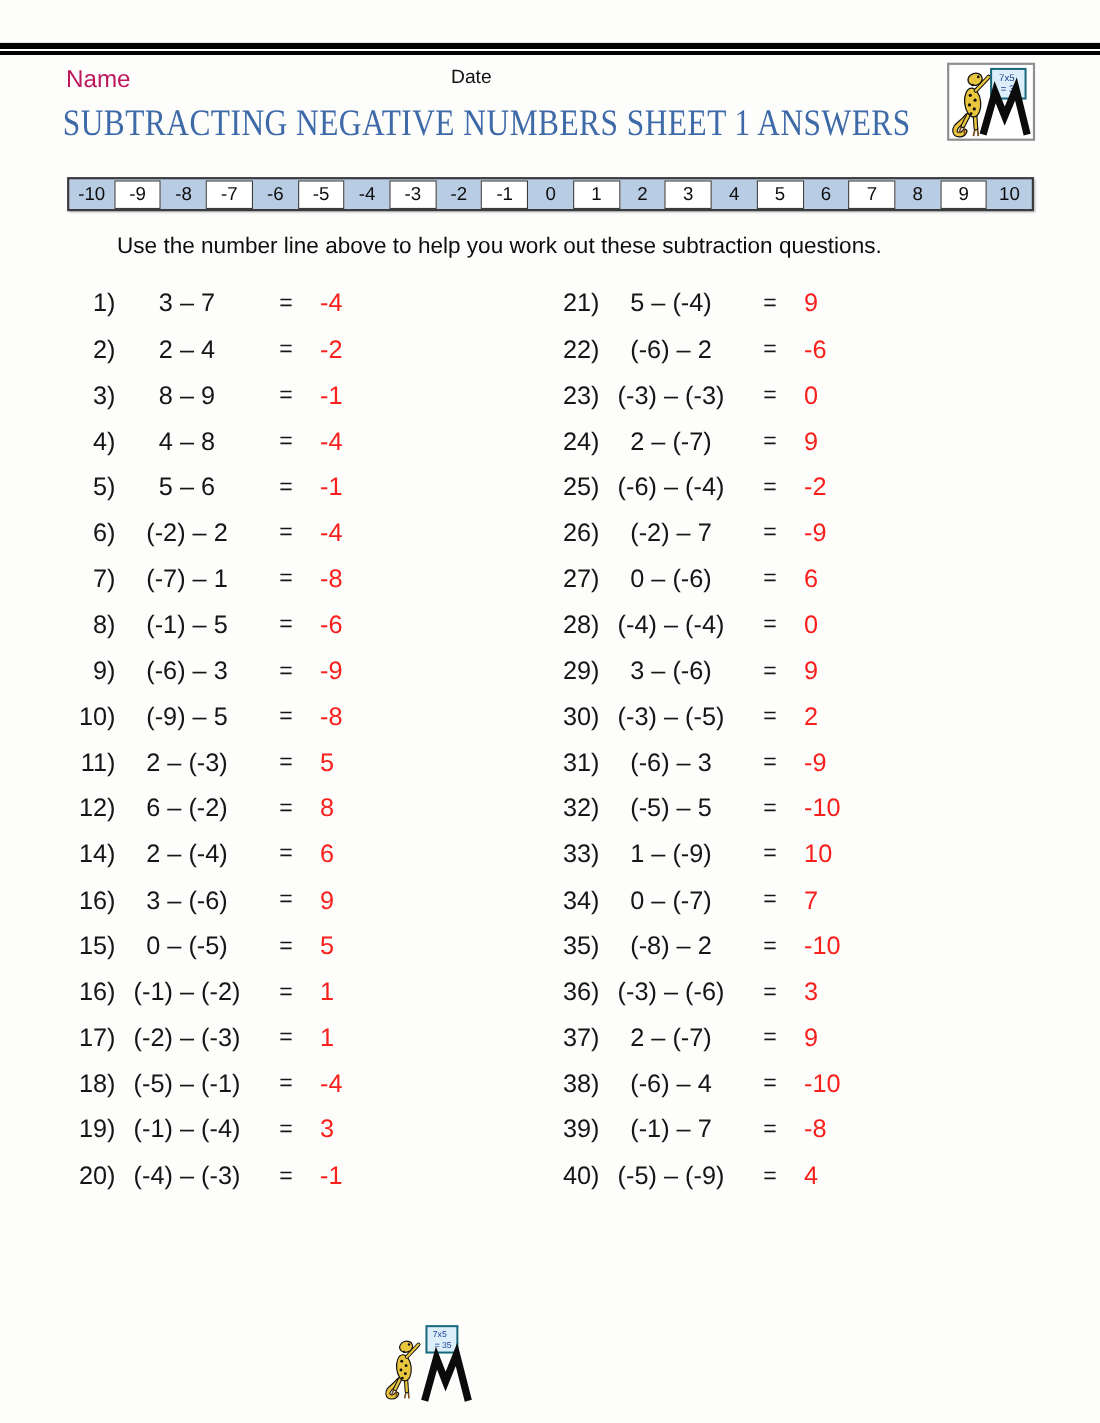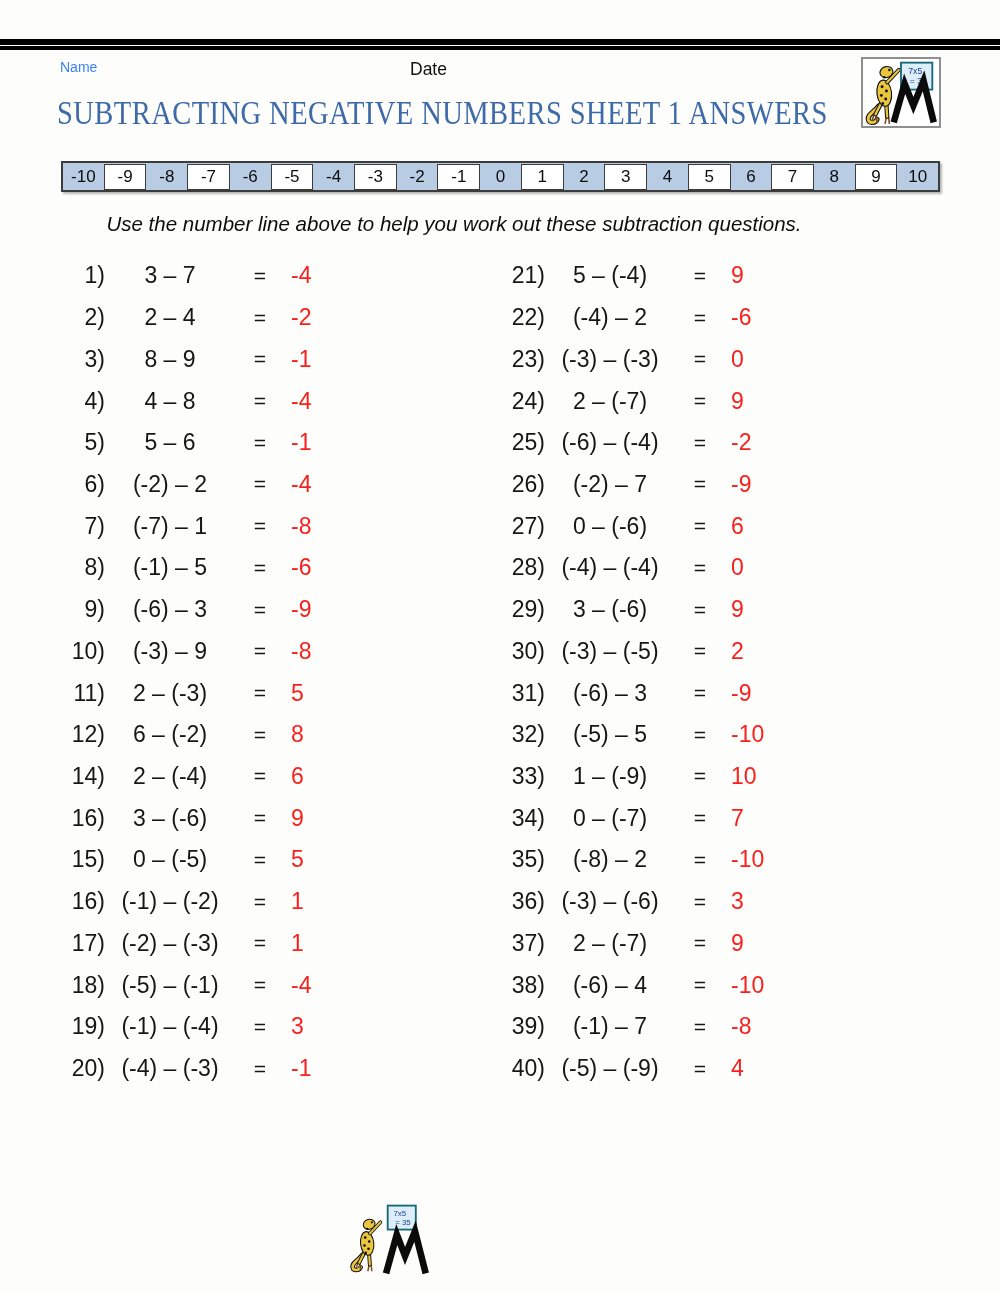--- a/index.html
+++ b/index.html
@@ -5,21 +5,21 @@
   html,body{margin:0;padding:0;background:#ffffff;}
   .page{
     position:relative;width:1000px;height:1294px;background:#fdfdfc;
     font-family:"Liberation Sans",sans-serif;overflow:hidden;
   }
   
   .top-rule{
     position:absolute;left:0;top:39px;width:1000px;height:11px;
     background:linear-gradient(#000 0 52%,#fff 52% 67%,#000 67% 100%);
   }
-  .name-label{position:absolute;left:60px;top:59px;font-size:14px;color:#3b82f6;}
+  .name-label{position:absolute;left:60px;top:59px;font-size:22px;color:#be185d;}
   .date-label{position:absolute;left:410px;top:59px;font-size:17.5px;color:#121212;text-align:center;}
 
   
   .logo-box{
     position:absolute;left:861px;top:57px;width:80px;height:71px;
     border:2px solid #8f8f8f;background:#ffffff;box-sizing:border-box;
   }
   .logo-box svg{display:block;width:100%;height:100%;}
 
   .title{
@@ -36,21 +36,21 @@
     box-shadow:2px 2px 2px rgba(0,0,0,0.28);
   }
   .nl-cell{
     flex:1;display:flex;align-items:center;justify-content:center;
     font-size:17px;color:#0d0d0d;box-sizing:border-box;
   }
   .nl-cell.white{background:#ffffff;border:1.6px solid #3c3c3c;margin:0.5px 0;}
 
   .instruction{
     position:absolute;left:0;top:212px;width:908px;text-align:center;
-    font-style:italic;font-size:20.5px;color:#0d0d0d;
+    font-size:20.5px;color:#0d0d0d;
   }
 
   
   .col{position:absolute;top:255px;}
   .col.left{left:40px;}
   .col.right{left:480px;}
   .prob-row{
     display:grid;grid-template-columns:65px 130px 50px 92px;
     height:41.72px;align-items:center;font-size:23px;color:#161616;
   }
@@ -191,21 +191,21 @@
     <span class="prob-ans">-6</span>
   </div>
       <div class="prob-row">
     <span class="prob-num">9)</span>
     <span class="prob-expr">(-6) – 3</span>
     <span class="prob-eq">=</span>
     <span class="prob-ans">-9</span>
   </div>
       <div class="prob-row">
     <span class="prob-num">10)</span>
-    <span class="prob-expr">(-3) – 9</span>
+    <span class="prob-expr">(-9) – 5</span>
     <span class="prob-eq">=</span>
     <span class="prob-ans">-8</span>
   </div>
       <div class="prob-row">
     <span class="prob-num">11)</span>
     <span class="prob-expr">2 – (-3)</span>
     <span class="prob-eq">=</span>
     <span class="prob-ans">5</span>
   </div>
       <div class="prob-row">
@@ -265,21 +265,21 @@
     </div>
   <div class="col right" id="col-right">
       <div class="prob-row">
     <span class="prob-num">21)</span>
     <span class="prob-expr">5 – (-4)</span>
     <span class="prob-eq">=</span>
     <span class="prob-ans">9</span>
   </div>
       <div class="prob-row">
     <span class="prob-num">22)</span>
-    <span class="prob-expr">(-4) – 2</span>
+    <span class="prob-expr">(-6) – 2</span>
     <span class="prob-eq">=</span>
     <span class="prob-ans">-6</span>
   </div>
       <div class="prob-row">
     <span class="prob-num">23)</span>
     <span class="prob-expr">(-3) – (-3)</span>
     <span class="prob-eq">=</span>
     <span class="prob-ans">0</span>
   </div>
       <div class="prob-row">

